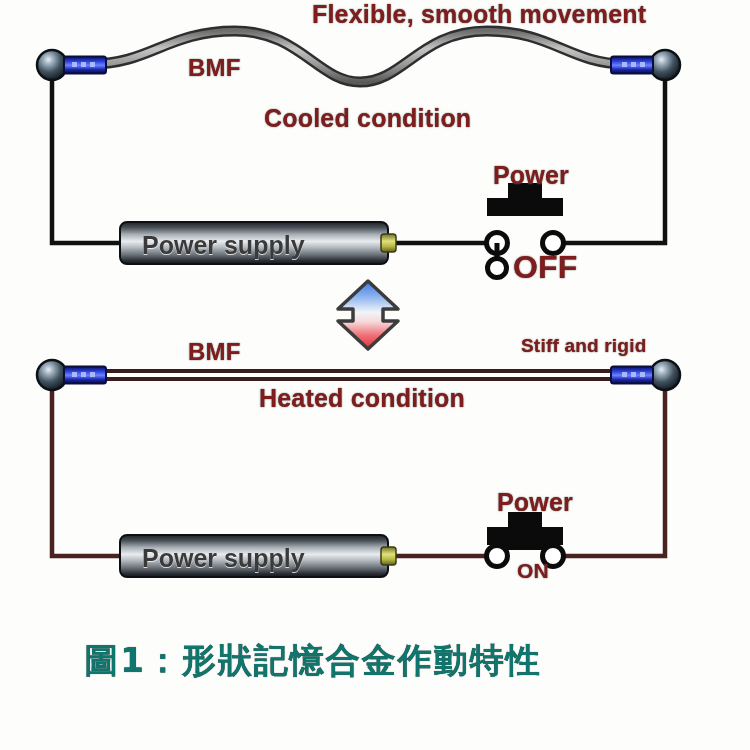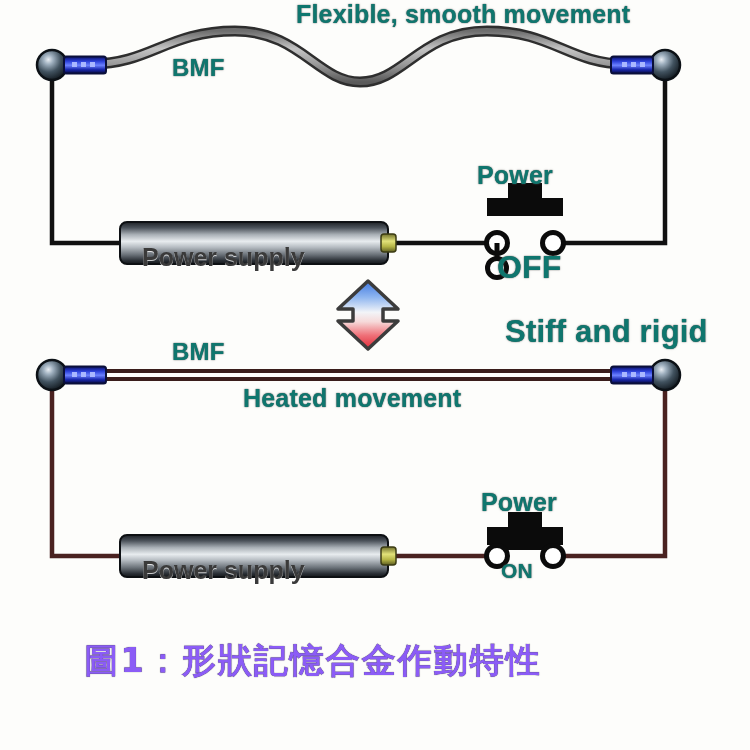--- a/index.html
+++ b/index.html
@@ -20,51 +20,52 @@
   }
   #diagram-svg {
     position: absolute;
     left: 0;
     top: 0;
     width: 750px;
     height: 750px;
   }
   .lbl {
     position: absolute;
-    color: #0f766e;
+    color: #7f1d1d;
     font-family: "Liberation Sans", sans-serif;
     font-weight: bold;
     white-space: nowrap;
     letter-spacing: 0.2px;
     line-height: 1;
+    margin-left: 16px;
     -webkit-font-smoothing: none;
   }
   .lbl-blur {
     text-shadow: 0 0 1.1px rgba(60,60,60,0.85), 0 0 2.2px rgba(120,120,120,0.45);
   }
   .lbl-flexible   { left: 296px; top: 2px;   font-size: 25px; }
   .lbl-cooled     { left: 248px; top: 106px; font-size: 25px; }
   .lbl-bmf-top    { left: 172px; top: 56px;  font-size: 24px; }
   .lbl-power-top  { left: 477px; top: 163px; font-size: 25px; }
   .lbl-off        { left: 497px; top: 251px; font-size: 32px; }
-  .lbl-stiff      { left: 505px; top: 316px; font-size: 31px; }
+  .lbl-stiff      { left: 505px; top: 336px; font-size: 19px; }
   .lbl-heated     { left: 243px; top: 386px; font-size: 25px; }
   .lbl-bmf-bottom { left: 172px; top: 340px; font-size: 24px; }
   .lbl-power-bot  { left: 481px; top: 490px; font-size: 25px; }
   .lbl-on         { left: 501px; top: 560px; font-size: 21px; }
   .caption {
     position: absolute;
     left: 0;
     top: 638px;
     width: 626px;
     text-align: center;
     font-family: "DejaVu Sans", "Liberation Sans", sans-serif;
     font-weight: bold;
     font-size: 34px;
-    color: #8b5cf6;
+    color: #0f766e;
     letter-spacing: 2px;
     text-shadow: 0 0 0.8px rgba(0,0,0,0.9);
   }
 </style>
 </head>
 <body>
 
 <div id="page">
 
   <svg id="diagram-svg" viewBox="0 0 750 750" xmlns="http://www.w3.org/2000/svg">
@@ -193,40 +194,40 @@
         <rect x="508" y="512" width="34" height="17" fill="#0b0b0b"></rect>
         <rect x="497" y="540" width="56" height="10" fill="#0b0b0b"></rect>
         <circle cx="497" cy="556" r="10.5" fill="#ffffff" stroke="#0b0b0b" stroke-width="5"></circle>
         <circle cx="553" cy="556" r="10.5" fill="#ffffff" stroke="#0b0b0b" stroke-width="5"></circle>
       </g>
     </g>
   </svg>
 
   <div class="lbl lbl-blur lbl-flexible">Flexible, smooth movement</div>
   <div class="lbl lbl-blur lbl-bmf-top">BMF</div>
+  <div class="lbl lbl-blur lbl-cooled">Cooled condition</div>
   <div class="lbl lbl-blur lbl-power-top">Power</div>
   <div class="lbl lbl-blur lbl-off">OFF</div>
 
   <div class="lbl lbl-blur lbl-stiff">Stiff and rigid</div>
   <div class="lbl lbl-blur lbl-bmf-bottom">BMF</div>
-  <div class="lbl lbl-blur lbl-heated">Heated movement</div>
+  <div class="lbl lbl-blur lbl-heated">Heated condition</div>
   <div class="lbl lbl-blur lbl-power-bot">Power</div>
   <div class="lbl lbl-blur lbl-on">ON</div>
 
   <div class="caption">圖1：形狀記憶合金作動特性</div>
 <div class="battery-text battery-text-cooled">Power supply</div>
     <div class="battery-text battery-text-heated">Power supply</div>
   </div>
 
 <style>
   .battery-text {
     position: absolute;
     font-family: "Liberation Sans", sans-serif;
     font-weight: bold;
     font-size: 25px;
     color: #3a3a3a;
     text-shadow: 0 1px 0 rgba(255,255,255,0.75);
     white-space: nowrap;
-    margin-top: 12px;
   }
   .battery-text-cooled { left: 142px; top: 231px; }
   .battery-text-heated { left: 142px; top: 544px; }
 </style>
 
 </body></html>

